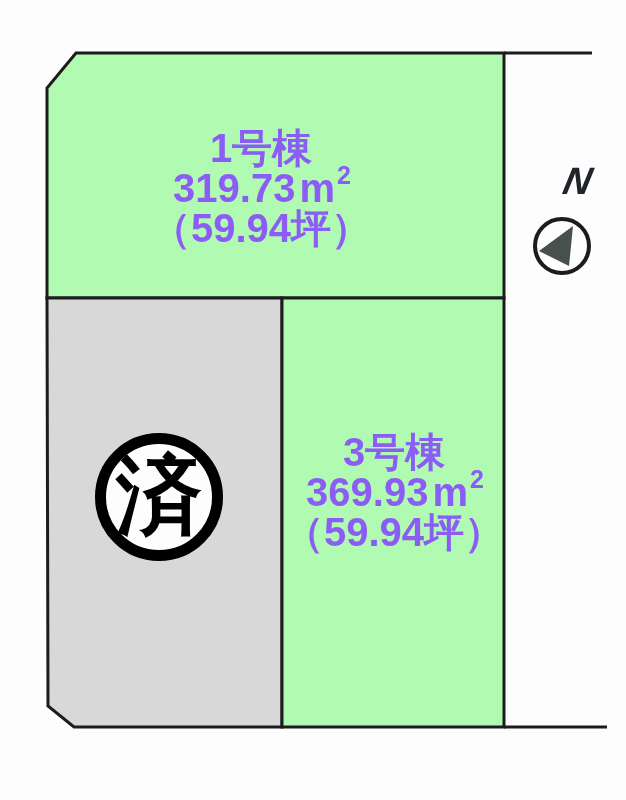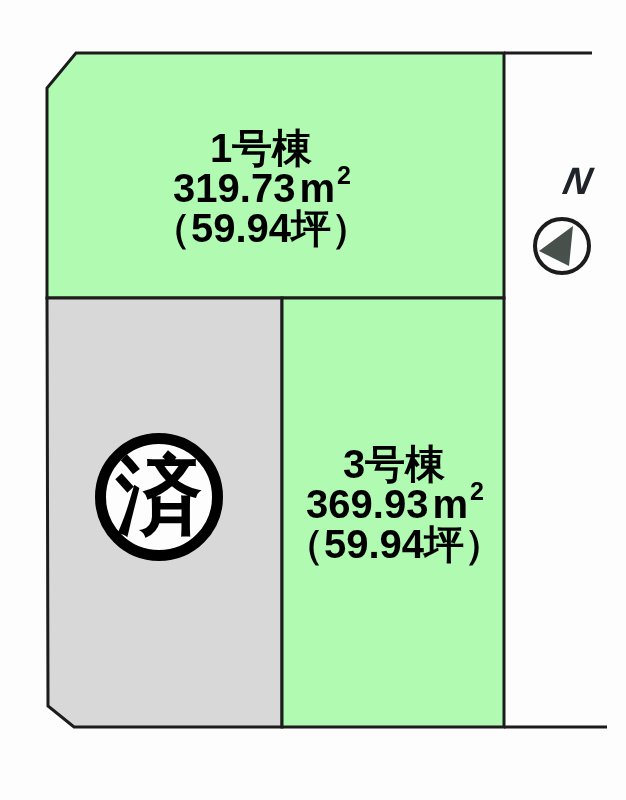--- a/index.html
+++ b/index.html
@@ -9,21 +9,21 @@
     width: 626px;
     height: 800px;
     overflow: hidden;
     font-family: "Liberation Sans", sans-serif;
   }
   .plan-svg { position: absolute; left: 0; top: 0; }
 
   .lot-label {
     position: absolute;
     text-align: center;
-    color: #000000;
+    color: #8b5cf6;
     font-weight: bold;
     font-size: 40px;
     line-height: 40px;
     white-space: nowrap;
   }
   .lot-label .line { white-space: nowrap; }
   .lot-label sup.sq {
     font-size: 25px;
     font-weight: bold;
     position: relative;
@@ -86,21 +86,21 @@
       <polygon points="539,251 573,226 569,266" fill="#48504c"></polygon>
     </g>
   </svg>
 
   <div class="lot-label" style="left:111px; top:128px; width:300px;">
     <div class="line">1号棟</div>
     <div class="line"><span>319.73</span><span class="unit">m</span><sup class="sq">2</sup></div>
     <div class="line">（59.94坪）</div>
   </div>
 
-  <div class="lot-label" style="left:246px; top:444px; width:296px;">
+  <div class="lot-label" style="left:246px; top:432px; width:296px;">
     <div class="line">3号棟</div>
     <div class="line"><span>369.93</span><span class="unit">m</span><sup class="sq">2</sup></div>
     <div class="line">（59.94坪）</div>
   </div>
 
   <div class="sold-badge" style="background: rgb(253, 253, 253);">
     <span>済</span>
   </div>
 
   <div class="north-label">N</div>

